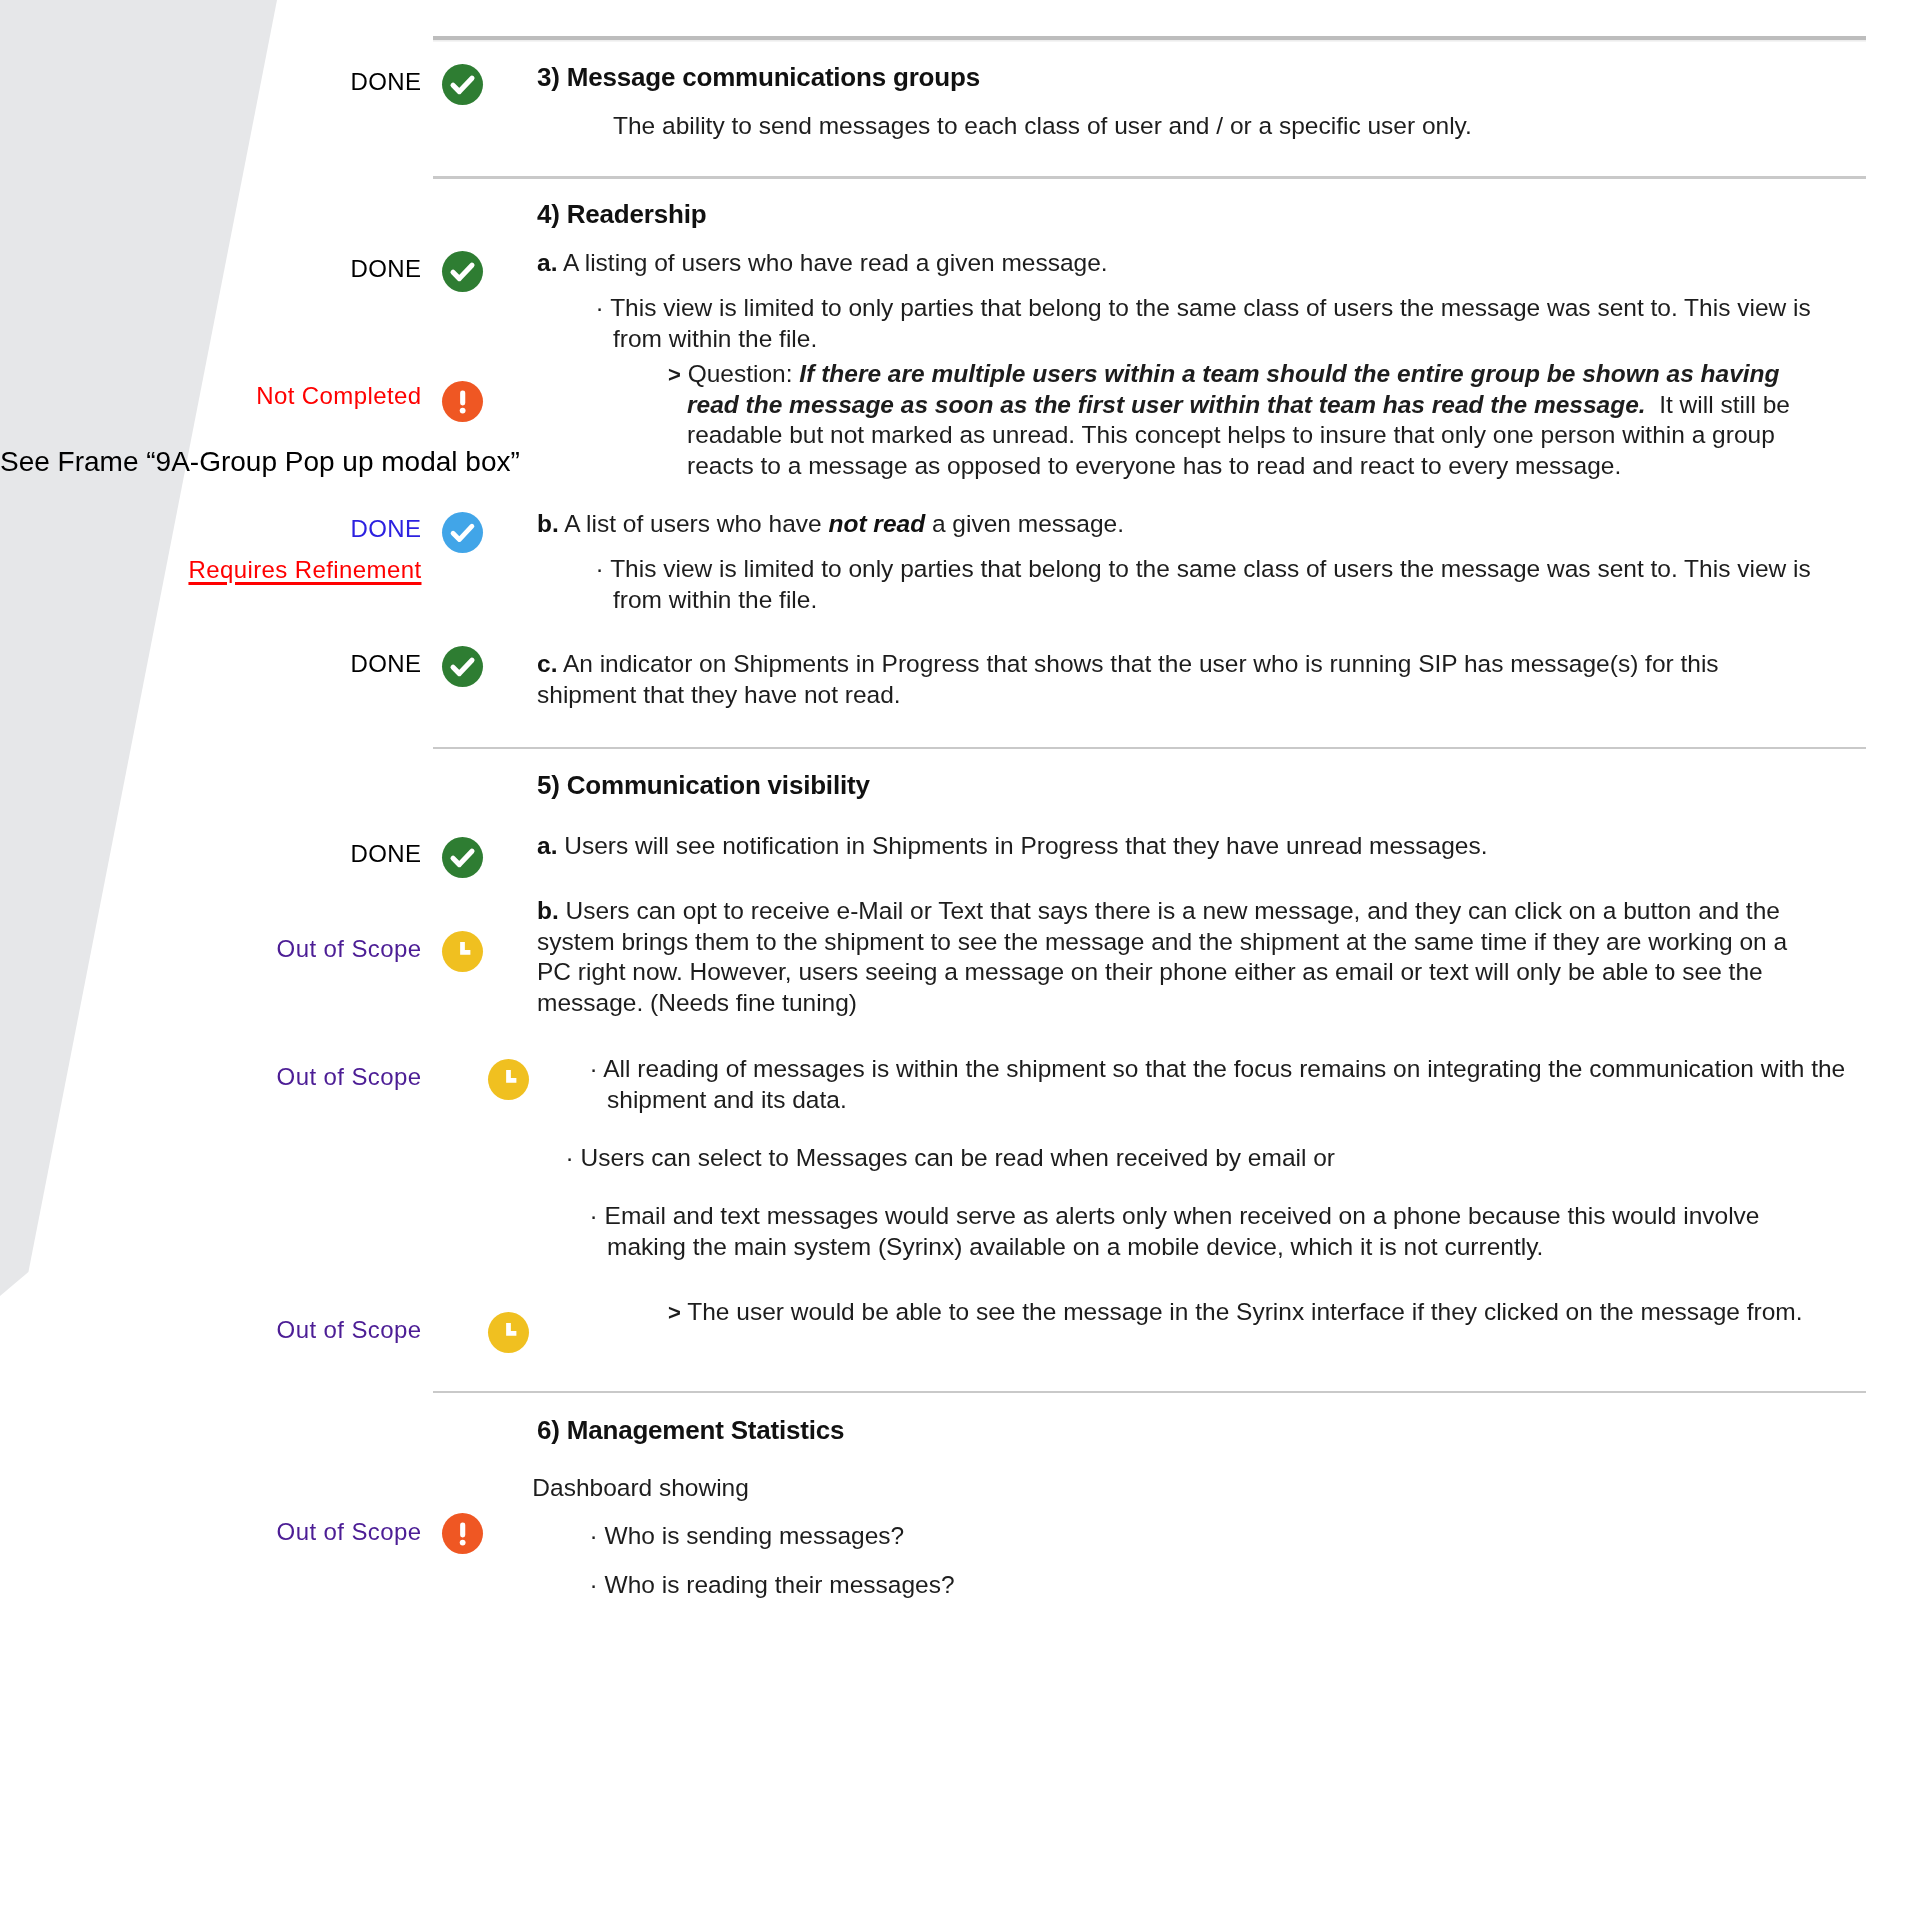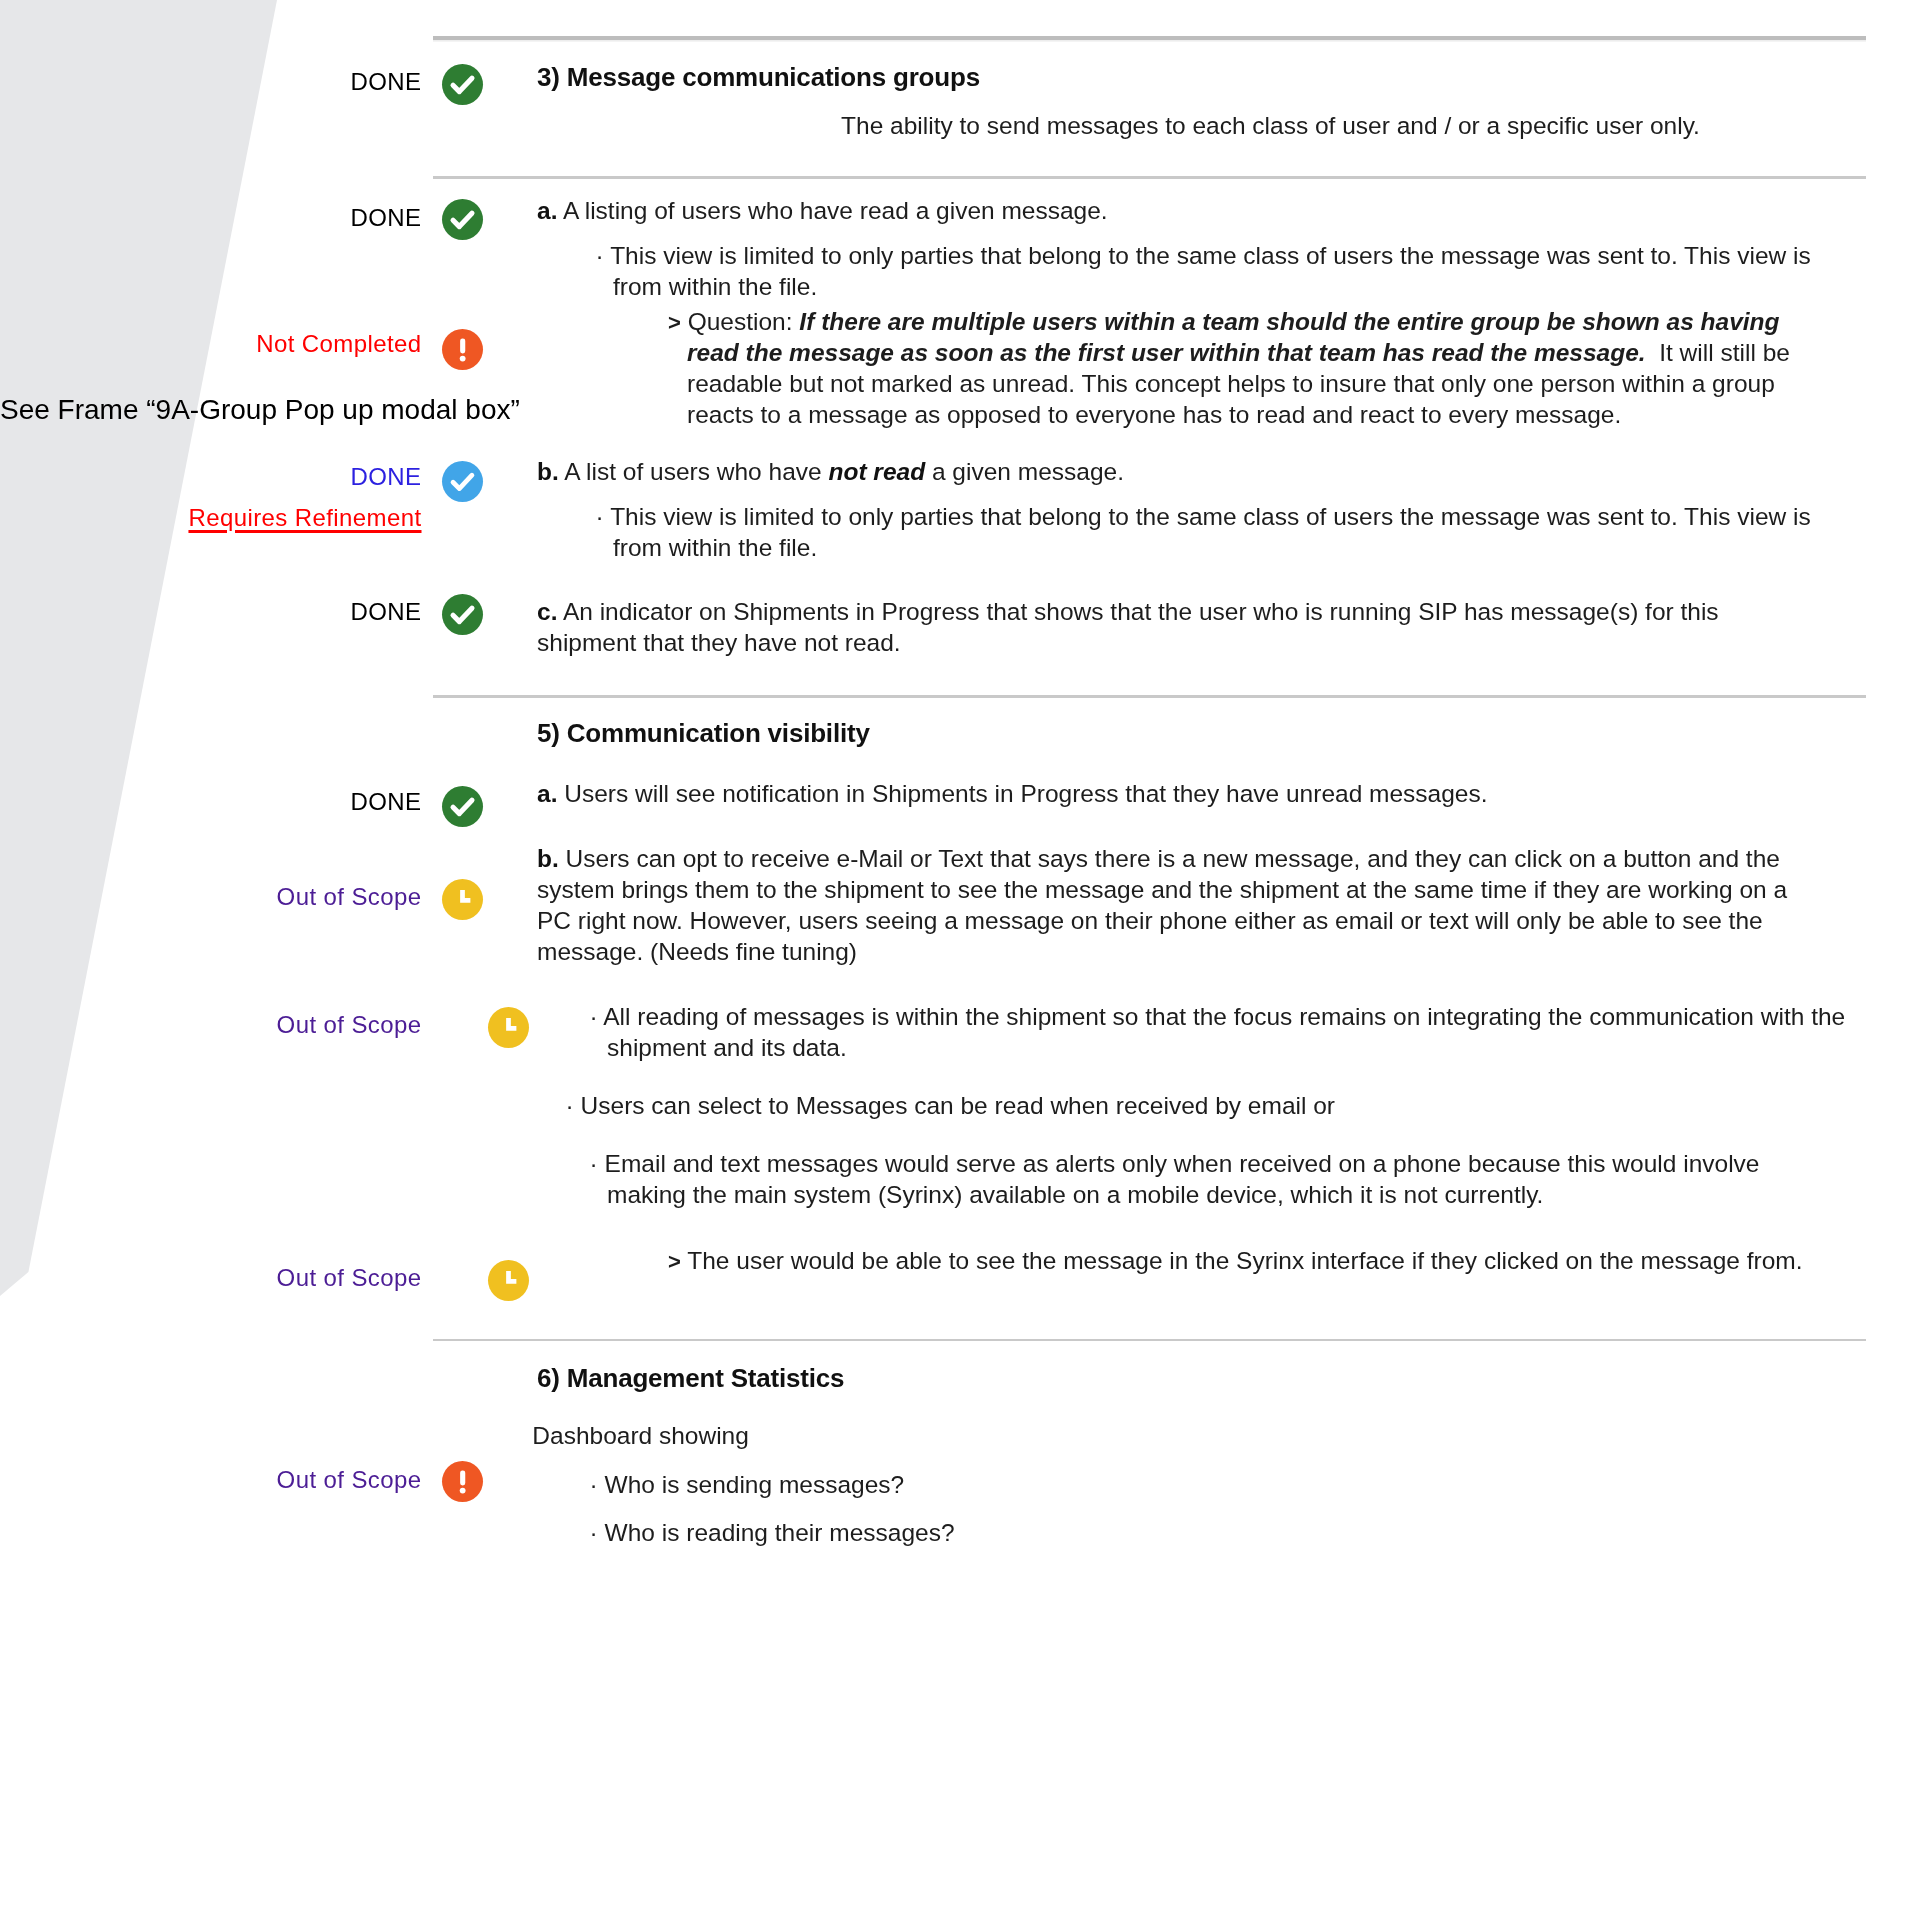--- a/index.html
+++ b/index.html
@@ -150,26 +150,31 @@
       <div class="status-label done-black" style="padding-top:4.7px;">DONE</div>
       <div class="icon-cell" style="padding-top:1.6px;">
         <span class="badge-icon badge-green">
           <svg width="41" height="41" viewBox="0 0 52 52">
               <path d="M14 27 L22 35 L38 18" stroke="#ffffff" stroke-width="6.5" fill="none" stroke-linecap="round" stroke-linejoin="round"></path>
             </svg>
         </span>
       </div>
       <div>
         <div class="heading">3) Message communications groups</div>
-        <div class="body-text sub" style="margin-top:17.4px;text-align:center;">The ability to send messages to each class of user and / or a specific user only.</div>
+        <div class="body-text sub" style="margin-top:17.4px;">The ability to send messages to each class of user and / or a specific user only.</div>
       </div>
     </div>
 
     <div class="divider thin" style="margin-top:35px;"></div>
 
+    <div class="row" style="margin-top:20.5px;">
+      <div></div>
+        <div></div>
+      <div class="heading">4) Readership</div>
+    </div>
 
     <div class="row" style="margin-top:17.4px;">
       <div class="status-label done-black" style="padding-top:6.3px;">DONE</div>
       <div class="icon-cell" style="padding-top:3.2px;">
         <span class="badge-icon badge-green">
           <svg width="41" height="41" viewBox="0 0 52 52">
               <path d="M14 27 L22 35 L38 18" stroke="#ffffff" stroke-width="6.5" fill="none" stroke-linecap="round" stroke-linejoin="round"></path>
             </svg>
         </span>
       </div>

